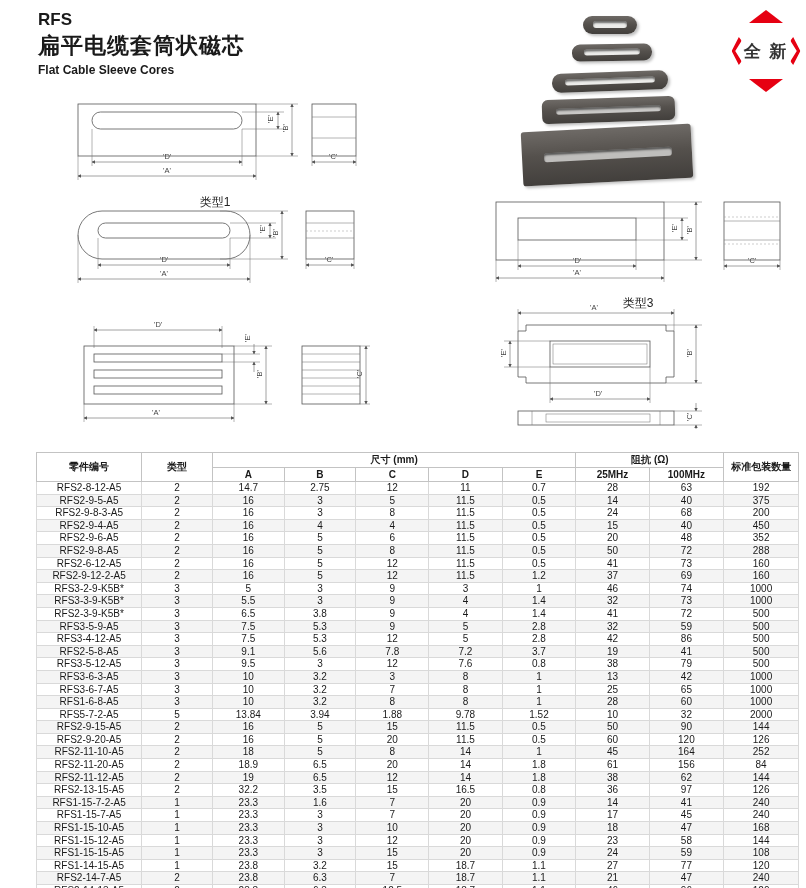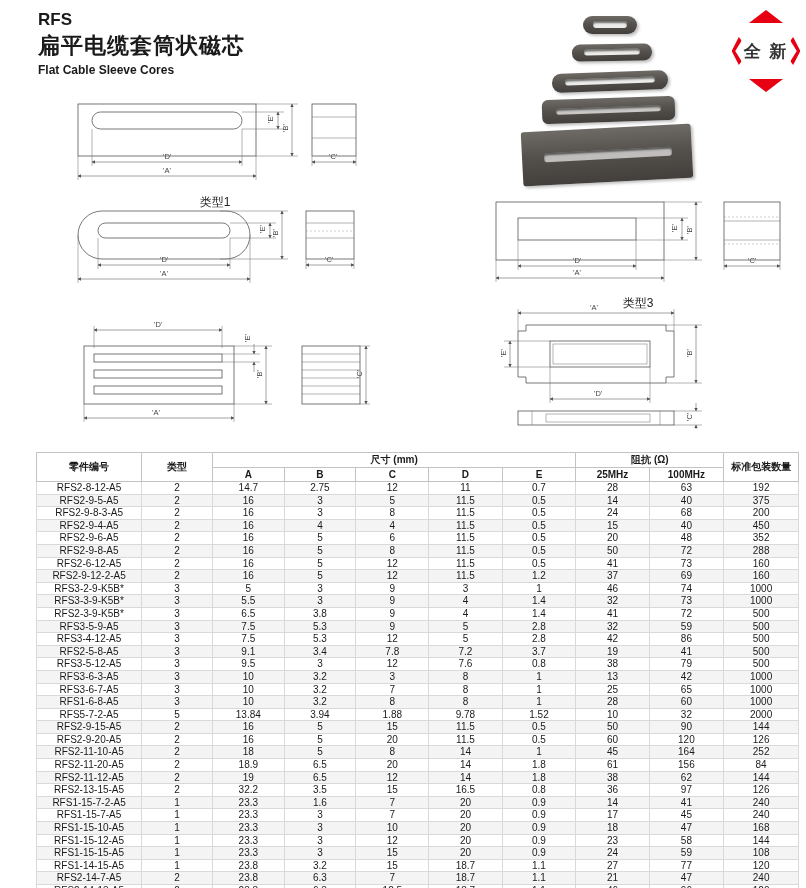--- a/index.html
+++ b/index.html
@@ -471,21 +471,21 @@
             <td>5</td>
             <td>2.8</td>
             <td>42</td>
             <td>86</td>
             <td>500</td>
           </tr>
           <tr>
             <td>RFS2-5-8-A5</td>
             <td>3</td>
             <td>9.1</td>
-            <td>3.4</td>
+            <td>5.6</td>
             <td>7.8</td>
             <td>7.2</td>
             <td>3.7</td>
             <td>19</td>
             <td>41</td>
             <td>500</td>
           </tr>
           <tr>
             <td>RFS3-5-12-A5</td>
             <td>3</td>

